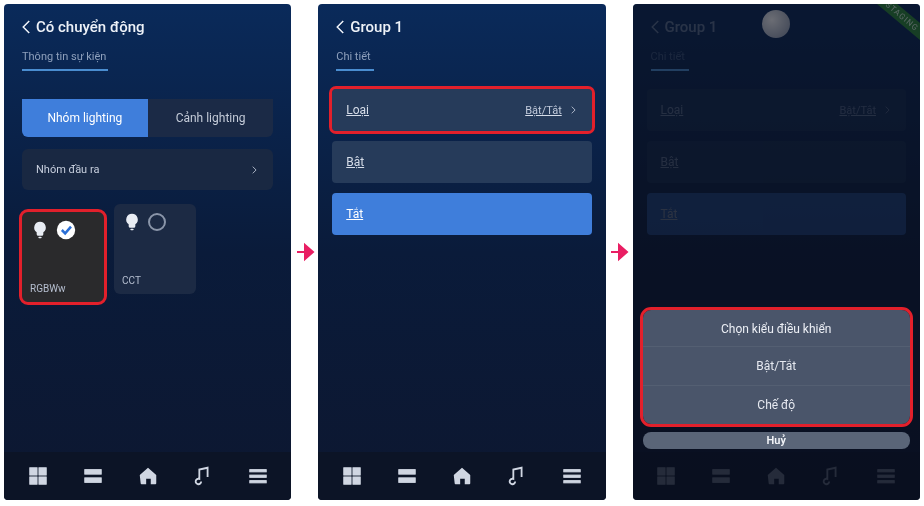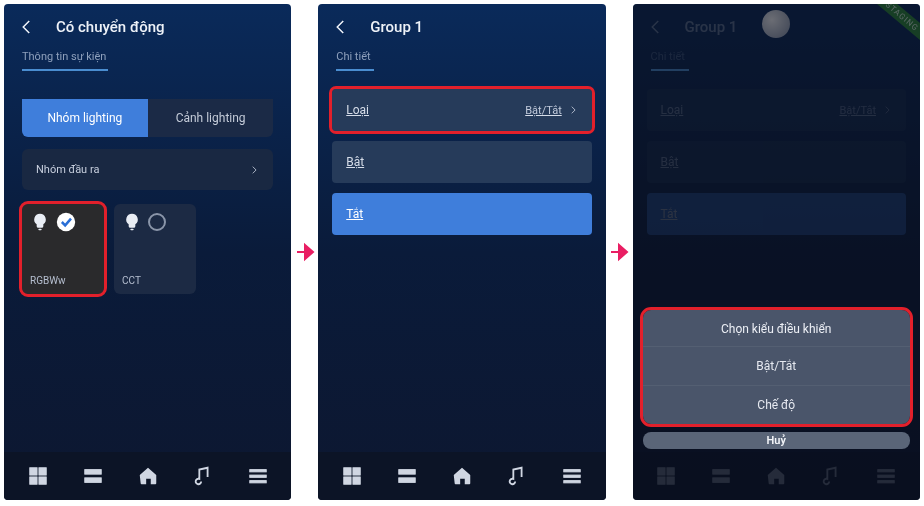--- a/index.html
+++ b/index.html
@@ -42,21 +42,21 @@
     width: 27px;
     height: 496px;
     display: flex;
     align-items: center;
     justify-content: center;
   }
   .arrow-gap svg { width: 24px; height: 24px; }
   .header {
     display: flex;
     align-items: center;
-    gap: 20px;
+    gap: 0;
     padding: 14px 14px 10px;
     font-size: 15px;
     font-weight: 500;
     color: #eef2f8;
   }
   .back-arrow { width: 18px; height: 18px; stroke: #eef2f8; stroke-width: 2; fill: none; }
   .section-label {
     font-size: 11px;
     color: #8ea0bc;
     padding: 4px 18px 6px;
@@ -108,20 +108,21 @@
     padding: 8px;
     display: flex;
     flex-direction: column;
     justify-content: space-between;
     position: relative;
   }
   .card.selected {
     background: #2a2a2c;
     outline: 3px solid #e2202b;
     outline-offset: 0;
+    margin-top: 8px;
   }
   .card-icons { display: flex; gap: 6px; align-items: center; }
   .bulb { width: 20px; height: 20px; fill: #e9edf4; }
   .check { width: 20px; height: 20px; }
   .ring { width: 18px; height: 18px; border: 2px solid #8a95a9; border-radius: 50%; }
   .card-label { font-size: 10px; color: #b6bfd0; }
   .bottom-nav {
     margin-top: auto;
     height: 48px;
     background: #0c1426;

